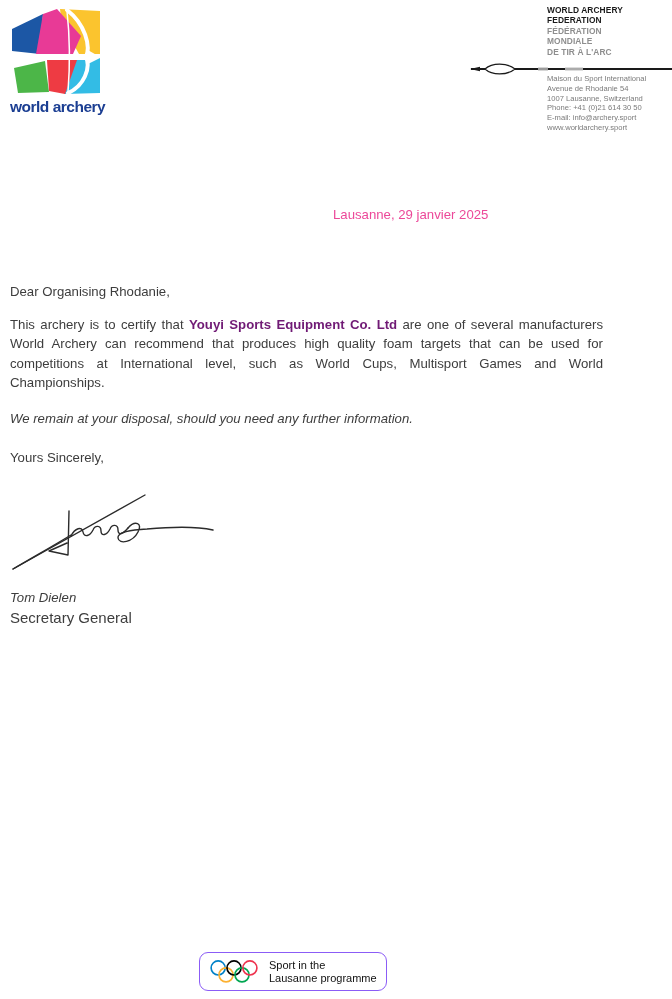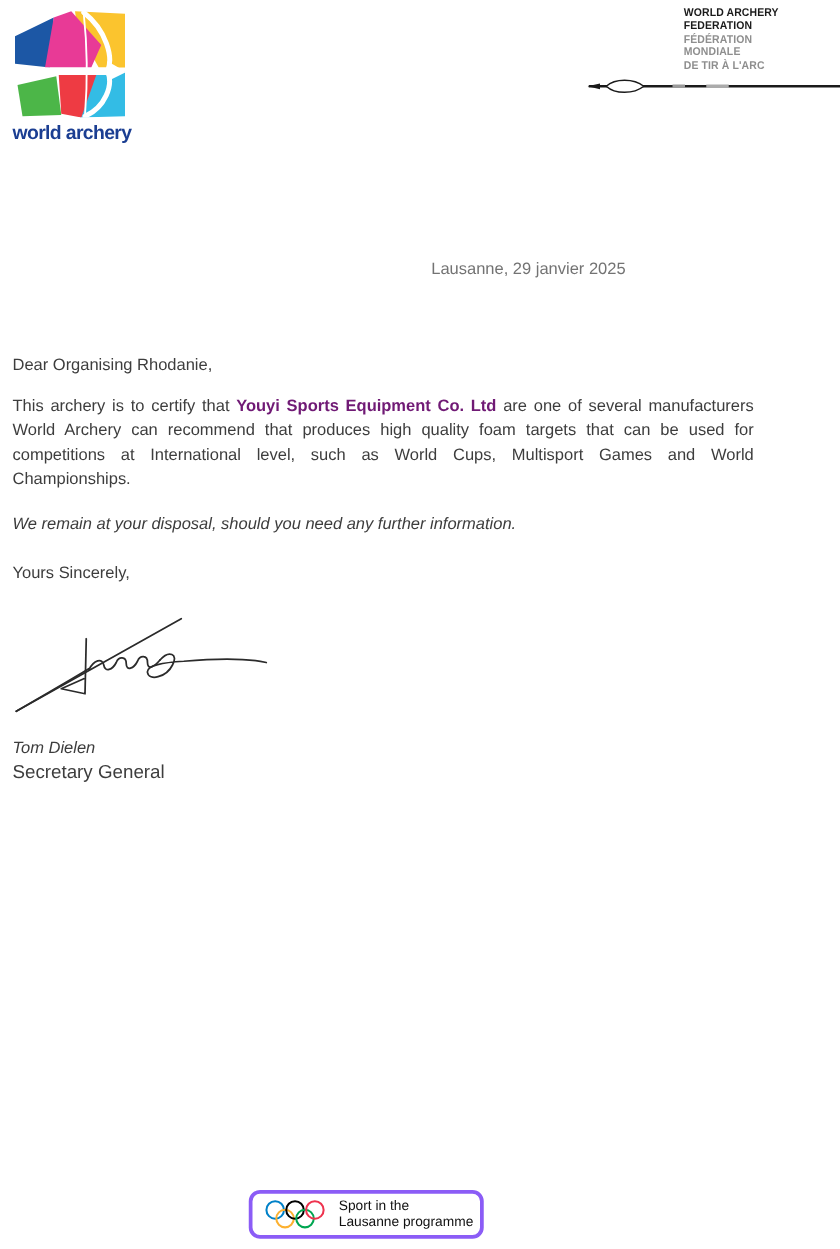--- a/index.html
+++ b/index.html
@@ -25,42 +25,42 @@
   .org-line-fr { color:#8E8E8E; }
 
   .arrow-svg { position:absolute; left:470px; top:61px; }
 
   .address {
     position:absolute; left:547px; top:74px;
     font-size:7.6px; line-height:9.8px; color:#7A7A7A; white-space:nowrap;
   }
 
   
-  .dateline { position:absolute; left:333px; top:207px; font-size:13.2px; color:#737373;margin-left:12px; }
+  .dateline { position:absolute; left:333px; top:207px; font-size:13.2px; color:#ec4899; }
 
   .salutation { position:absolute; left:10px; top:284px; font-size:13.2px; color:#3D3D3D; }
 
   .para-main {
     position:absolute; left:10px; top:315px; width:593px; margin:0;
     font-size:13.2px; line-height:19.3px; color:#3D3D3D; text-align:justify;
   }
   .para-main strong { color:#701a75; }
 
   .para-second { position:absolute; left:10px; top:411px; margin:0; font-size:13.2px; color:#3D3D3D;font-style:italic; }
   .closing     { position:absolute; left:10px; top:450px; margin:0; font-size:13.2px; color:#3D3D3D; }
 
   .signature-svg { position:absolute; left:5px; top:486px; }
 
   .signer-name  { position:absolute; left:10px; top:590px; font-size:13.2px; color:#3D3D3D;font-style:italic; }
   .signer-title { position:absolute; left:10px; top:609px; font-size:15px; color:#3D3D3D; }
 
   
   .footer-box {
     position:absolute; left:199px; top:952px; width:188px; height:39px;
-    box-sizing:border-box; border:3px solid #8b5cf6; border-radius:9px;
+    box-sizing:border-box; border:1px solid #8b5cf6; border-radius:9px;
     display:flex; align-items:center; gap:9px; padding:0 8px 0 9px; background:#fff;
   }
   .rings-svg { flex:0 0 auto; display:block; }
   .footer-text { font-size:11px; line-height:13px; color:#111; white-space:nowrap; }
 </style>
 </head>
 <body>
 
 <div id="page">
 
@@ -88,20 +88,28 @@
   </div>
 
   <svg class="arrow-svg" width="202" height="16" viewBox="0 0 202 16" aria-hidden="true">
     <line x1="1" y1="8" x2="202" y2="8" stroke="#1A1A1A" stroke-width="2"></line>
     <rect x="68" y="6.6" width="10" height="2.8" fill="#9A9A9A"></rect>
     <rect x="95" y="6.6" width="18" height="2.8" fill="#ABABAB"></rect>
     <polygon points="0,8 10,5.7 10,10.3" fill="#1A1A1A"></polygon>
     <path d="M15,8 C22,1.5 37,1.5 45,8 C37,14.5 22,14.5 15,8 Z" fill="#ffffff" stroke="#1A1A1A" stroke-width="1.2"></path>
   </svg>
 
+  <div class="address">
+    <div>Maison du Sport International</div>
+    <div>Avenue de Rhodanie 54</div>
+    <div>1007 Lausanne, Switzerland</div>
+    <div>Phone: +41 (0)21 614 30 50</div>
+    <div>E-mail: info@archery.sport</div>
+    <div>www.worldarchery.sport</div>
+  </div>
 
   <div class="dateline">Lausanne, 29 janvier 2025</div>
 
   <div class="salutation">Dear Organising Rhodanie,</div>
 
   <p class="para-main"><span>This archery is to certify that </span><strong>Youyi Sports Equipment Co. Ltd</strong><span> are one of several manufacturers World Archery can recommend that produces high quality foam targets that can be used for competitions at International level, such as World Cups, Multisport Games and World Championships.</span></p>
 
   <p class="para-second">We remain at your disposal, should you need any further information.</p>
 
   <p class="closing">Yours Sincerely,</p>

